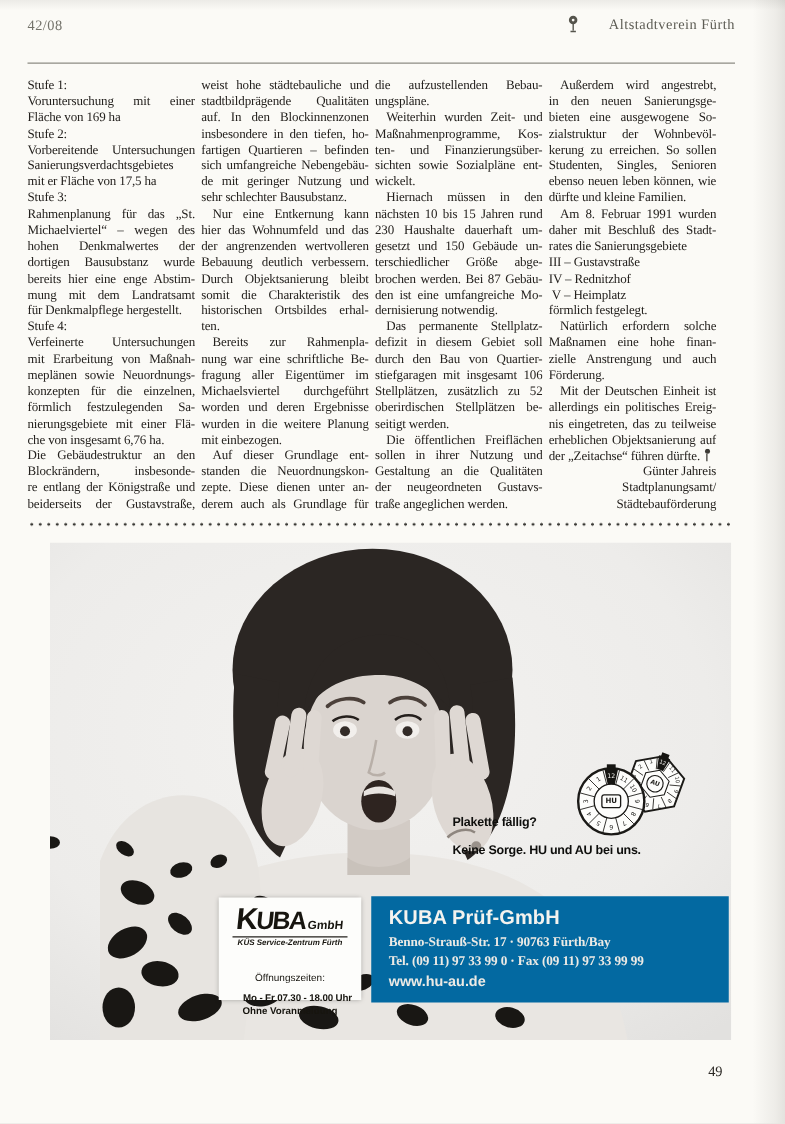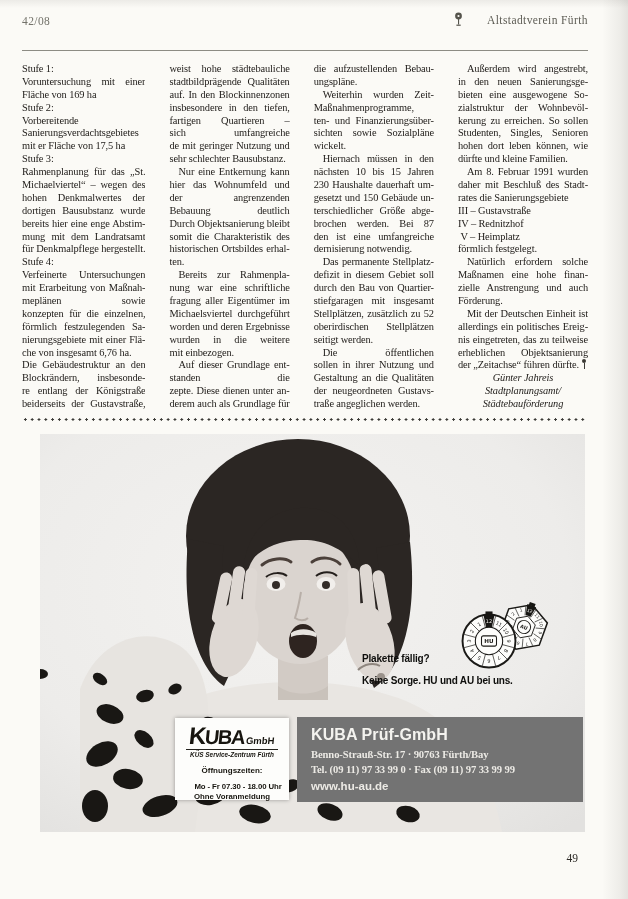--- a/index.html
+++ b/index.html
@@ -23,26 +23,26 @@
   .header{
     position:absolute;left:22px;top:12px;width:566px;
     display:flex;justify-content:space-between;align-items:flex-end;
     border-bottom:1.3px solid #8d8c84;padding-bottom:23px;
     font-size:11.5px;letter-spacing:.4px;color:#73726a;
   }
   .header-right{display:flex;align-items:center;gap:23px;color:#5d5c54;}
   .tree-icon{width:11px;height:15px;display:block;}
 
   
-  .article{position:absolute;left:22px;top:63px;width:566px;display:flex;gap:24px;}
+  .article{position:absolute;left:22px;top:63px;width:566px;display:flex;gap:5px;}
   .col{width:134px;font-size:10.4px;line-height:12.9px;letter-spacing:-0.12px;color:#24211e;}
   .tline{height:12.9px;overflow:hidden;white-space:nowrap;}
   .tline.j{text-align:justify;text-align-last:justify;white-space:normal;}
   .tline.ind{text-indent:9px;}
-  .tline.auth{text-align:center;font-style:italic;}
+  .tline.auth{text-align:right;}
   .endmark{position:relative;display:inline-block;width:7px;height:10px;margin-left:2px;vertical-align:-1px;}
   .endmark::before{content:'';position:absolute;top:0;left:1.5px;width:4px;height:4px;border-radius:50%;background:#3c3a35;}
   .endmark::after{content:'';position:absolute;top:3.5px;left:3px;width:1px;height:6px;background:#3c3a35;}
 
   
   .dotrule{
     position:absolute;left:22px;top:418px;width:564px;height:3px;
     background-image:radial-gradient(circle,#3b3a36 1px,rgba(59,58,54,0) 1.25px);
     background-size:6.8px 3px;background-repeat:repeat-x;background-position:0 50%;
   }
@@ -70,27 +70,27 @@
     text-align:center;box-sizing:border-box;padding-top:6px;
   }
   .logo-row{display:flex;align-items:baseline;justify-content:center;transform:skewX(-6deg);}
   .logo-brand{font-size:20px;font-weight:700;letter-spacing:-1.3px;line-height:1;}
   .logo-brand::first-letter{font-size:24px;}
   .logo-suffix{font-size:9.5px;font-weight:700;margin-left:2px;letter-spacing:0;}
   .logo-sub{
     margin:1px auto 0;width:92px;border-top:1.3px solid #23211c;padding-top:1px;
     font-size:6.4px;font-style:italic;font-weight:700;letter-spacing:0;
   }
-  .hours-title{margin-top:8px;font-size:8px;font-weight:700;}
+  .hours-title{margin-top:20px;font-size:8px;font-weight:400;}
   .hours-line{margin-top:7px;font-size:7.8px;font-weight:700;letter-spacing:-0.1px;padding-left:12px;}
   .hours-note{margin-top:1px;font-size:7.8px;font-weight:700;}
 
   .contact-box{
     position:absolute;left:297px;top:283px;width:286px;height:85px;
-    background:#737373;color:#f4f3ef;
+    background:#0369a1;color:#f4f3ef;
     font-family:"Liberation Sans",sans-serif;
     box-sizing:border-box;padding:9px 14px 0;
   }
   .contact-company{font-size:16px;font-weight:700;letter-spacing:.1px;}
   .contact-line{font-size:10.6px;font-weight:700;letter-spacing:-0.1px;margin-top:4.5px;color:#eceae5;font-family:Liberation Serif, serif;}
   .contact-web{font-size:11.5px;font-weight:700;margin-top:4.5px;color:#eceae5;}
 
   
   .pagenum{position:absolute;right:50px;top:852px;font-size:11.5px;color:#2b2824;}
 </style>
@@ -200,21 +200,21 @@
         <div class="tline j">der neugeordneten Gustavs-</div>
         <div class="tline">traße angeglichen werden.</div>
       </div>
     <div class="col">
         <div class="tline j ind">Außerdem wird angestrebt,</div>
         <div class="tline j">in den neuen Sanierungsge-</div>
         <div class="tline j">bieten eine ausgewogene So-</div>
         <div class="tline j">zialstruktur der Wohnbevöl-</div>
         <div class="tline j">kerung zu erreichen. So sollen</div>
         <div class="tline j">Studenten, Singles, Senioren</div>
-        <div class="tline j">hohen dort leben können, wie</div>
+        <div class="tline j">ebenso neuen leben können, wie</div>
         <div class="tline">dürfte und kleine Familien.</div>
         <div class="tline j ind">Am 8. Februar 1991 wurden</div>
         <div class="tline j">daher mit Beschluß des Stadt-</div>
         <div class="tline">rates die Sanierungsgebiete</div>
         <div class="tline">III – Gustavstraße</div>
         <div class="tline">IV – Rednitzhof</div>
         <div class="tline">&nbsp;V – Heimplatz</div>
         <div class="tline">förmlich festgelegt.</div>
         <div class="tline j ind">Natürlich erfordern solche</div>
         <div class="tline j">Maßnamen eine hohe finan-</div>

